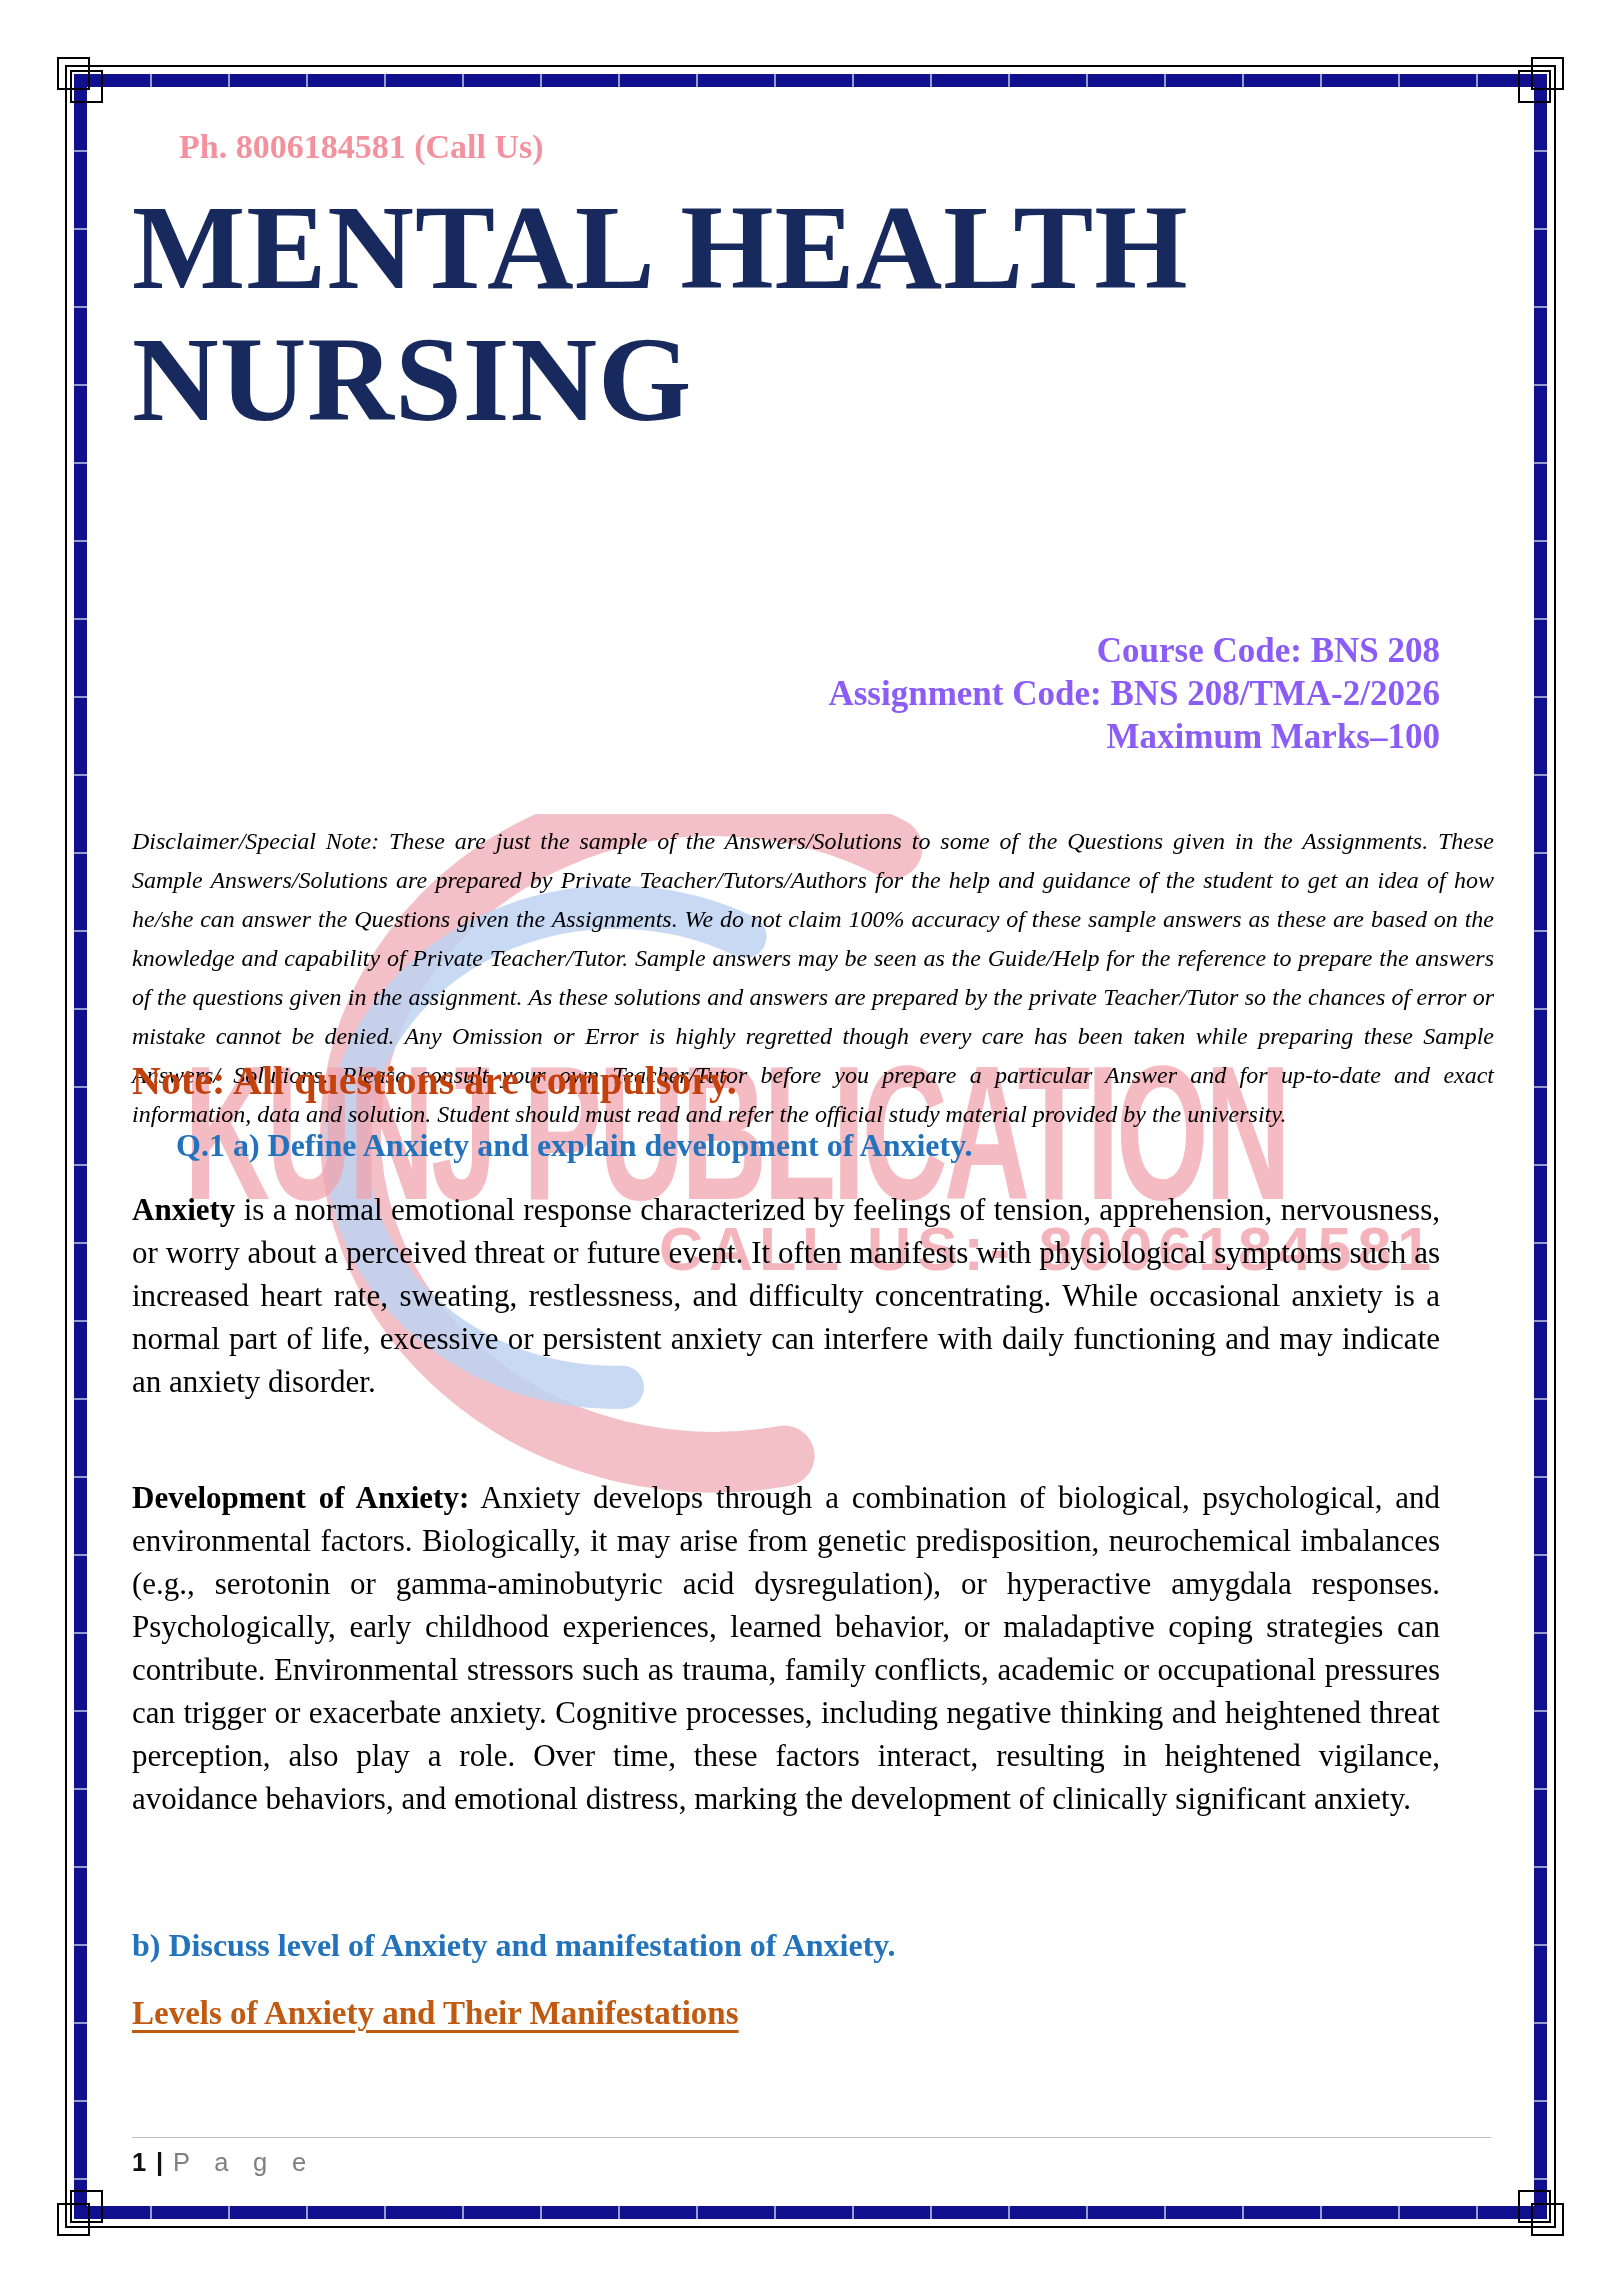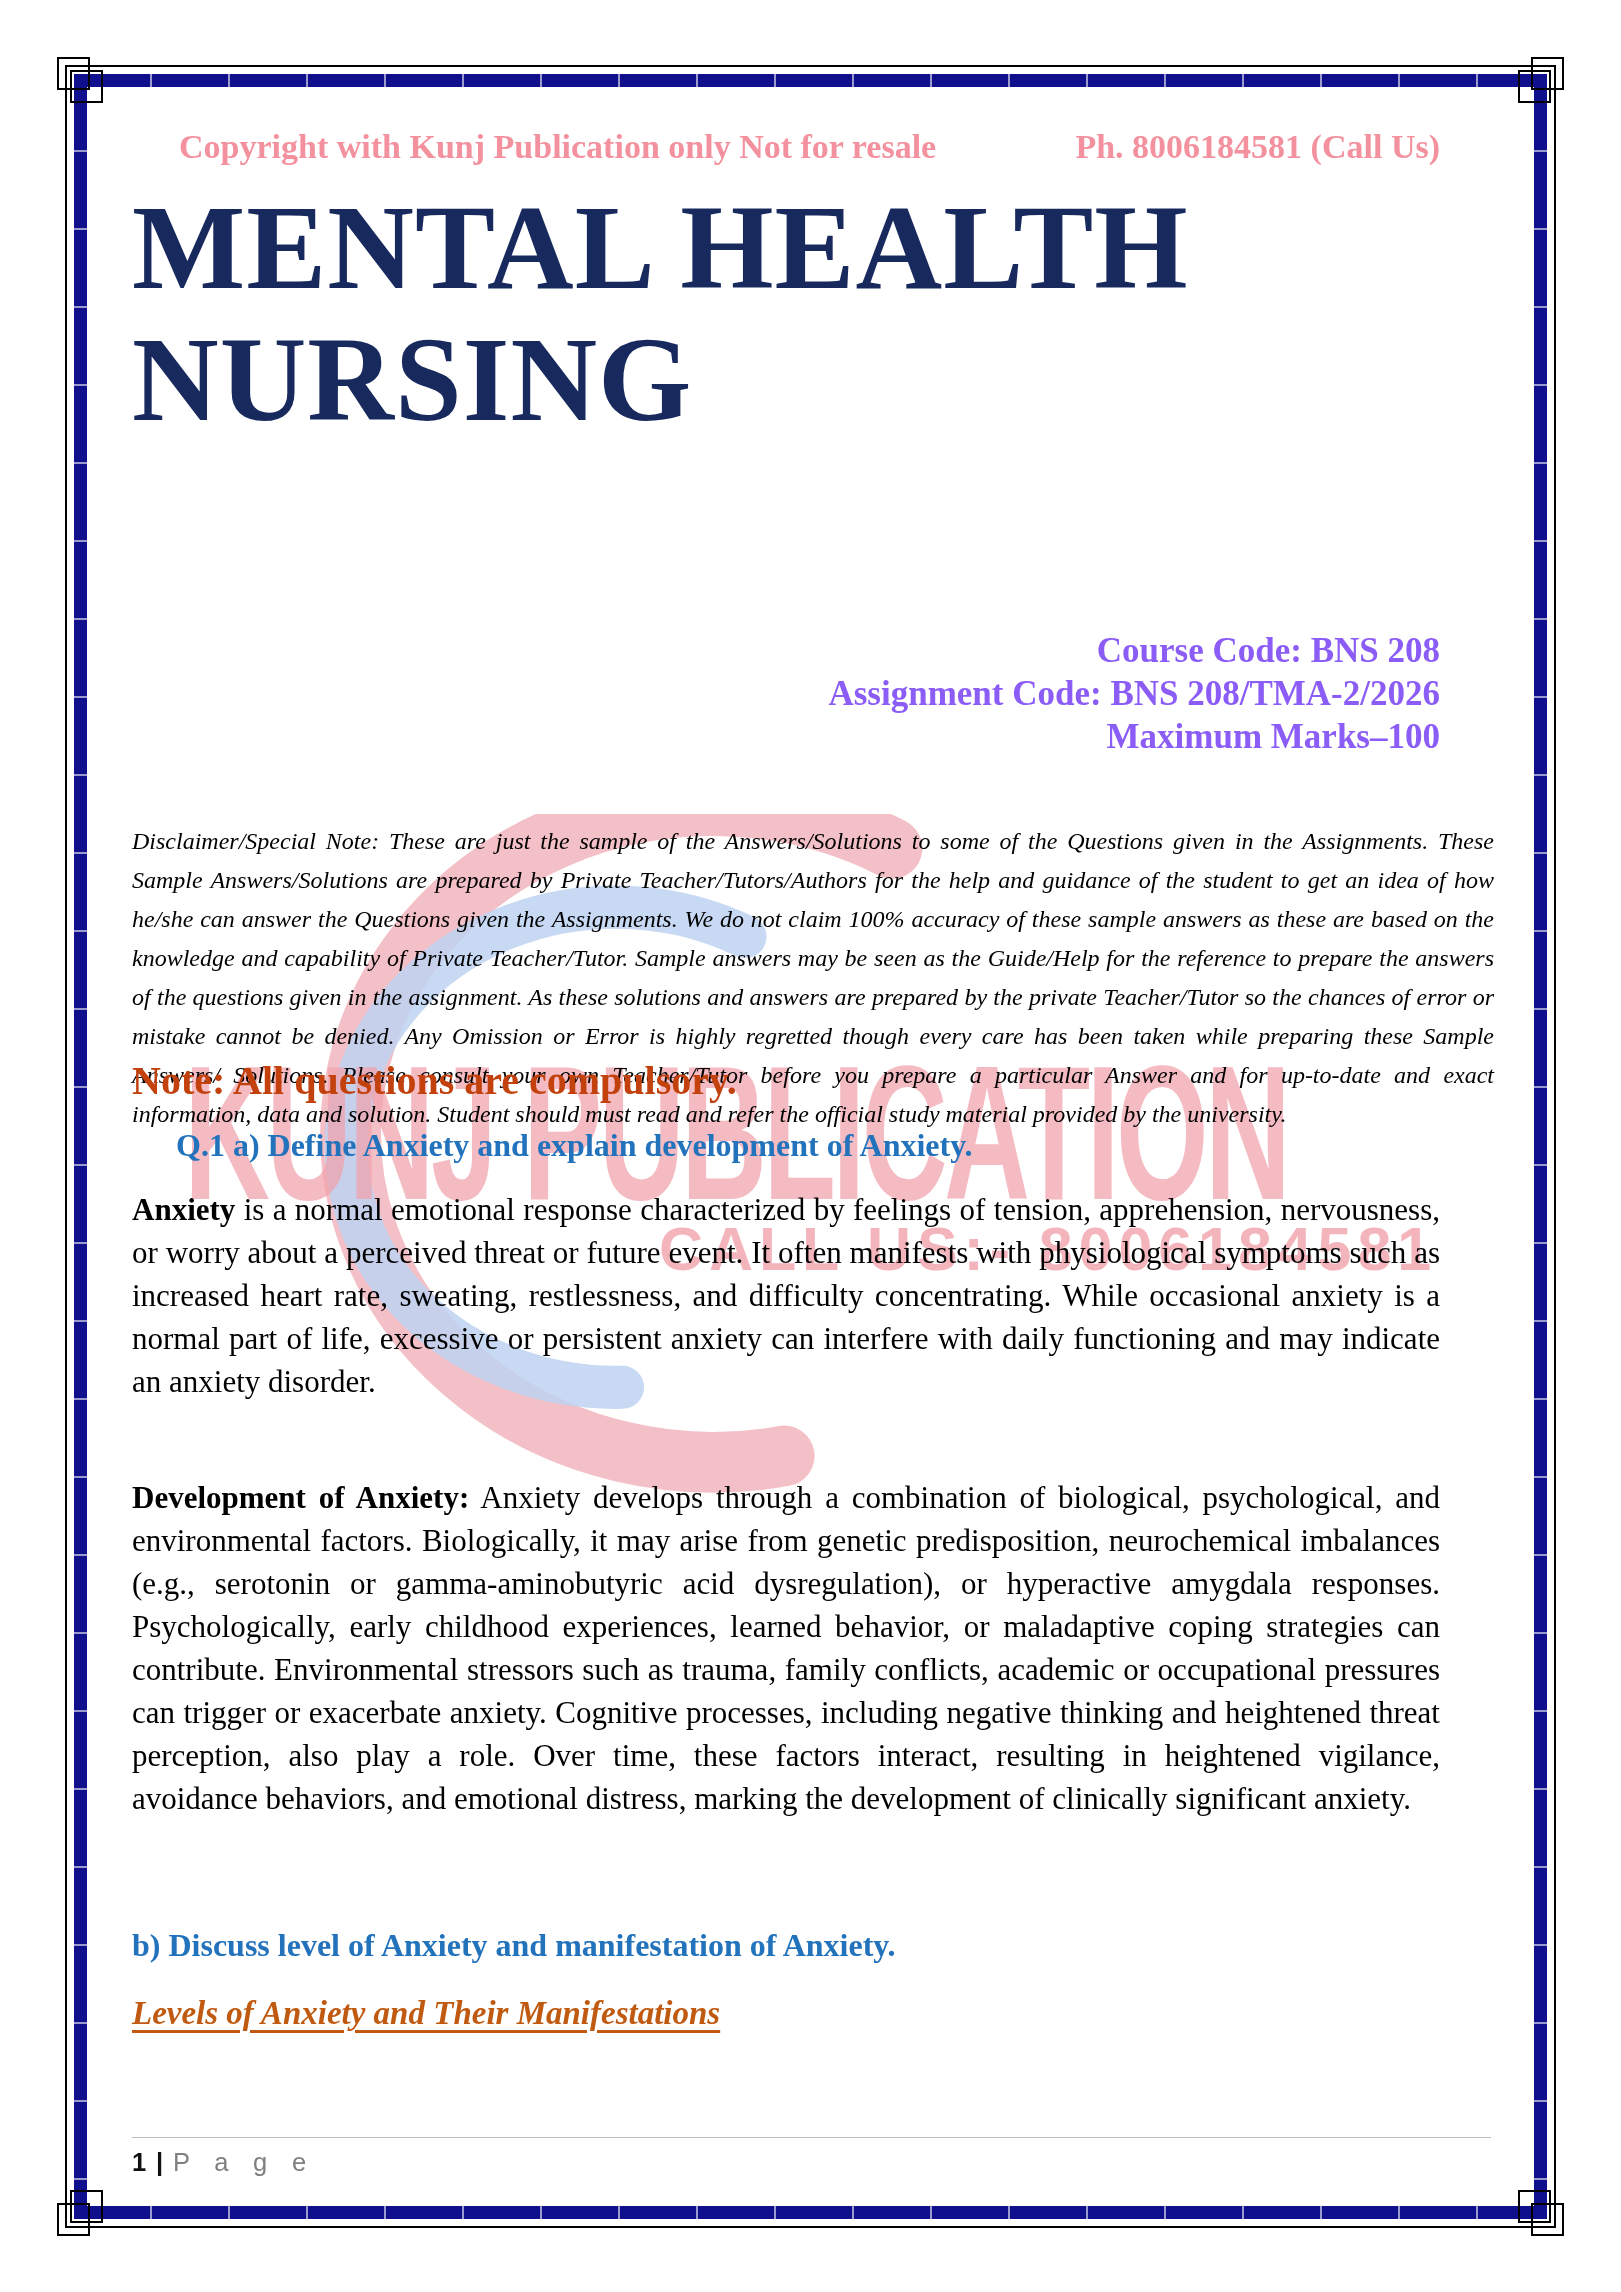--- a/index.html
+++ b/index.html
@@ -73,21 +73,21 @@
   .q1a{top:1125px;margin-left:44px;}
   .q1b{top:1925px;}
   .body-para{font-size:31px;line-height:43px;color:#000;text-align:justify;}
   .para1{top:1188px;}
   .para2{top:1476px;}
   .lead-bold{font-weight:bold;}
   .levels-heading{
     top:1994px;color:#C05A11;font-weight:bold;font-size:33px;line-height:1.2;
   }
   .levels-heading .u{
-    text-decoration:underline;text-decoration-thickness:2.9px;text-underline-offset:5.9px;font-style:italic;
+    text-decoration:underline;text-decoration-thickness:2.9px;text-underline-offset:5.9px;
   }
 
   .footer-rule{top:2137px;width:1359px;border-top:1.5px solid #BFBFBF;height:0;}
   .footer-text{
     top:2148px;font-family:"Liberation Sans", sans-serif;font-size:25.5px;color:#7F7F7F;
     display:flex;align-items:baseline;gap:9.8px;
   }
   .footer-text .num{color:#111;font-weight:bold;}
   .footer-text .sep{color:#111;font-weight:bold;}
   .footer-text .pg{letter-spacing:8.8px;}
@@ -112,21 +112,20 @@
   <div class="band band-v band-left"></div>
   <div class="band band-v band-right"></div>
   <div class="corner corner-tl"></div>
   <div class="corner corner-tr"></div>
   <div class="corner corner-bl"></div>
   <div class="corner corner-br"></div>
 
   <div class="content">
 
     <div class="abs copyright">
-      <span>Copyright with Kunj Publication only Not for resale</span>
       <span>Ph. 8006184581 (Call Us)</span>
     </div>
 
     <div class="abs doc-title">
       <div>MENTAL HEALTH</div>
       <div>NURSING</div>
     </div>
 
     <div class="abs course-block">
       <div>Course Code: BNS 208</div>

